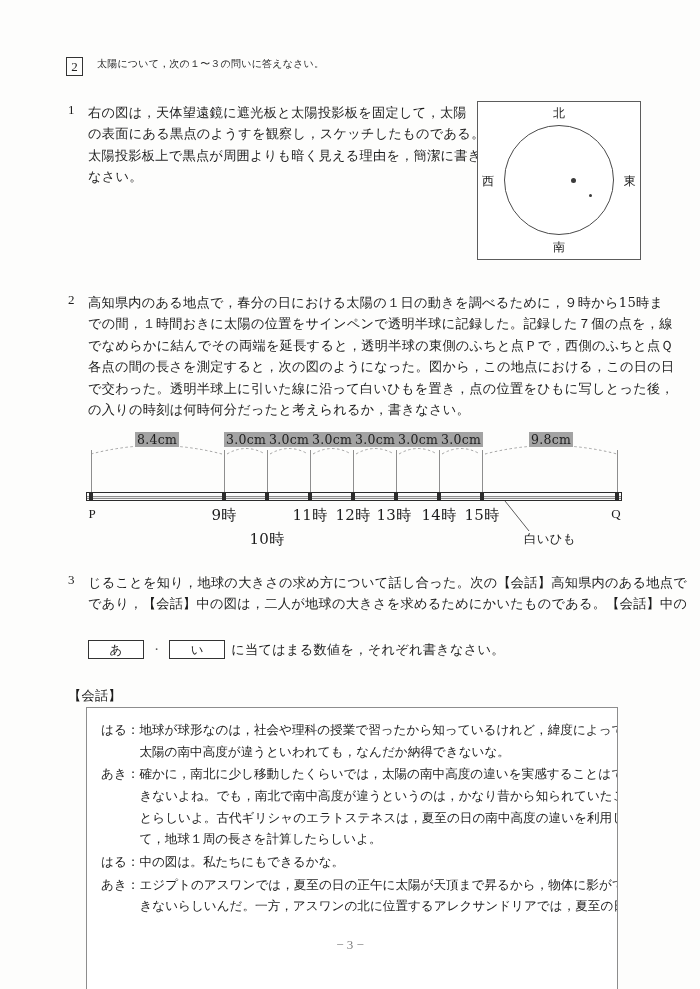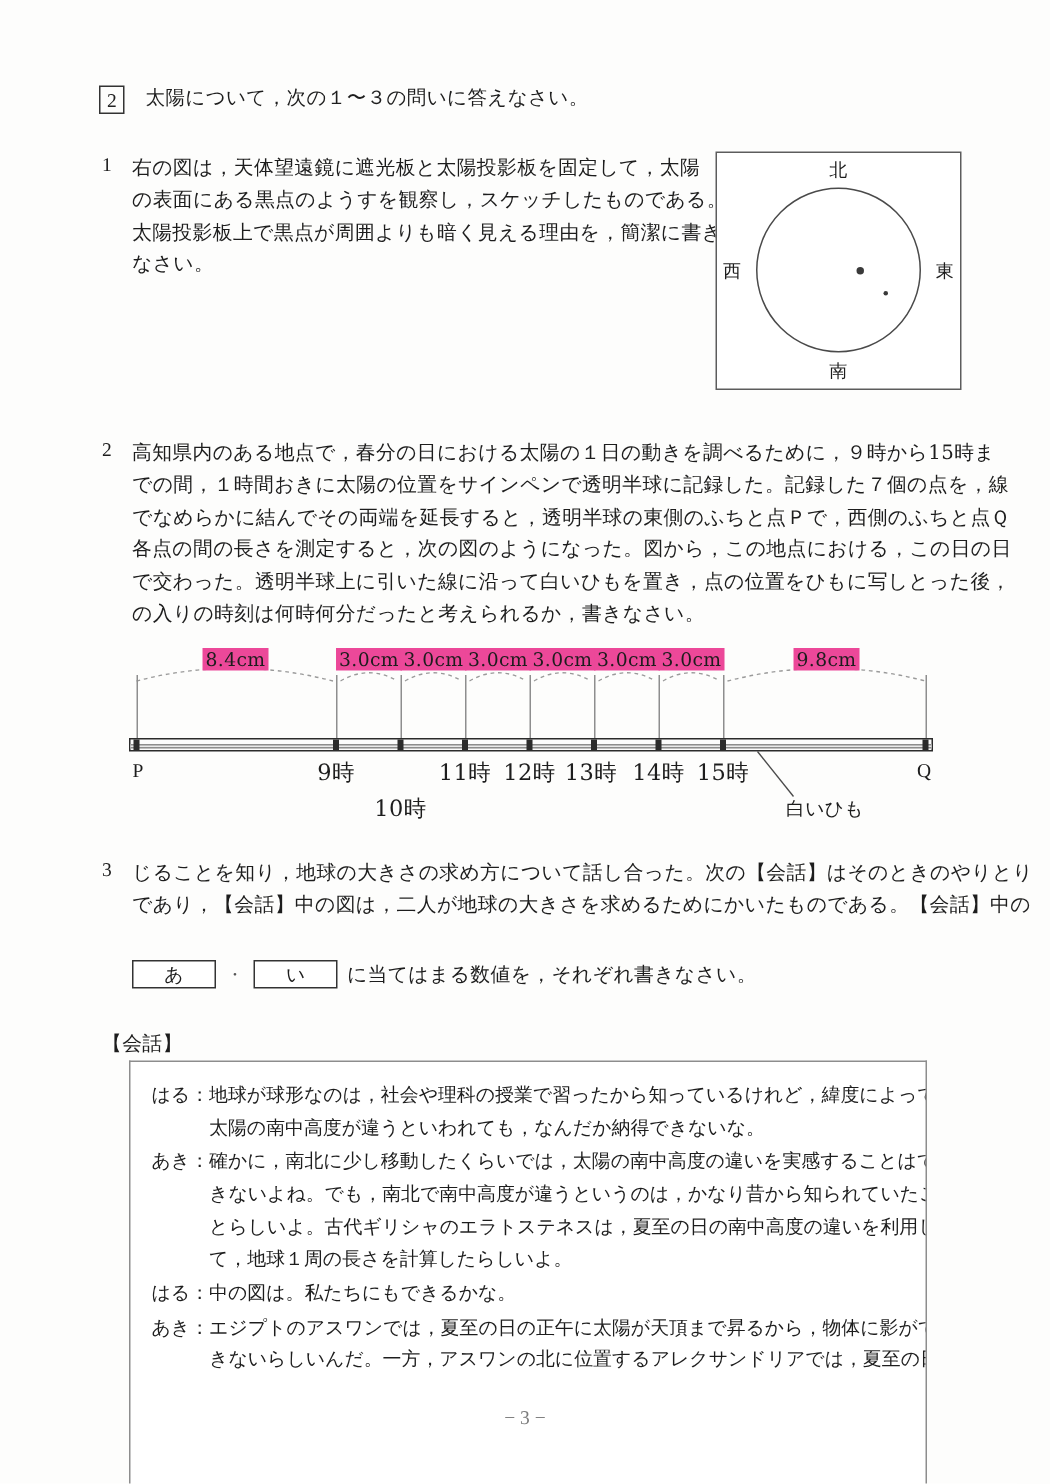--- a/index.html
+++ b/index.html
@@ -41,21 +41,21 @@
     width: 15px;
     height: 17px;
     line-height: 17px;
     text-align: center;
     font-size: 13px;
     font-family: "Liberation Serif", serif;
     color: #222;
     margin-top: 1px;
   }
   .q-head-text {
-    font-size: 13px;
+    font-size: 10px;
     line-height: 1.55;
     white-space: nowrap;
   }
 
   
   .item {
     position: absolute;
     display: flex;
     align-items: flex-start;
   }
@@ -172,21 +172,21 @@
     font-family: "Liberation Serif", serif;
     transform: translateX(-50%);
   }
   .seg-label {
     position: absolute;
     top: 0px;
     font-size: 12.5px;
     font-family: "DejaVu Serif", serif;
     white-space: nowrap;
     transform: translateX(-50%);
-    background: #ec4899;
+    background: #a3a3a3;
     padding: 0 2px;
     z-index: 3;
   }
   .arc-svg {
     position: absolute;
     left: 0;
     top: 0;
     width: 536px;
     height: 70px;
     pointer-events: none;
@@ -380,21 +380,21 @@
 
     <svg class="leader-svg" viewBox="0 0 536 62" preserveAspectRatio="none">
       <line x1="419" y1="14" x2="443" y2="44" stroke="#4a4a4a" stroke-width="0.9"></line>
     </svg>
     <div class="himo-label jp">白いひも</div>
   </div>
 
   <div class="item" id="item3">
     <div class="item-num">3</div>
     <div class="item-body jp">
-      <p>じることを知り，地球の大きさの求め方について話し合った。次の【会話】はそのときのやりとり</p>
+      <p>じることを知り，地球の大きさの求め方について話し合った。次の【会話】高知県内のある地点で</p>
       <p>であり，【会話】中の図は，二人が地球の大きさを求めるためにかいたものである。【会話】中の</p>
     </div>
   </div>
 
   <div class="blank-row jp">
     <div class="blank-box">あ</div>
     <div class="blank-dot">・</div>
     <div class="blank-box">い</div>
     <div class="blank-tail">に当てはまる数値を，それぞれ書きなさい。</div>
   </div>

